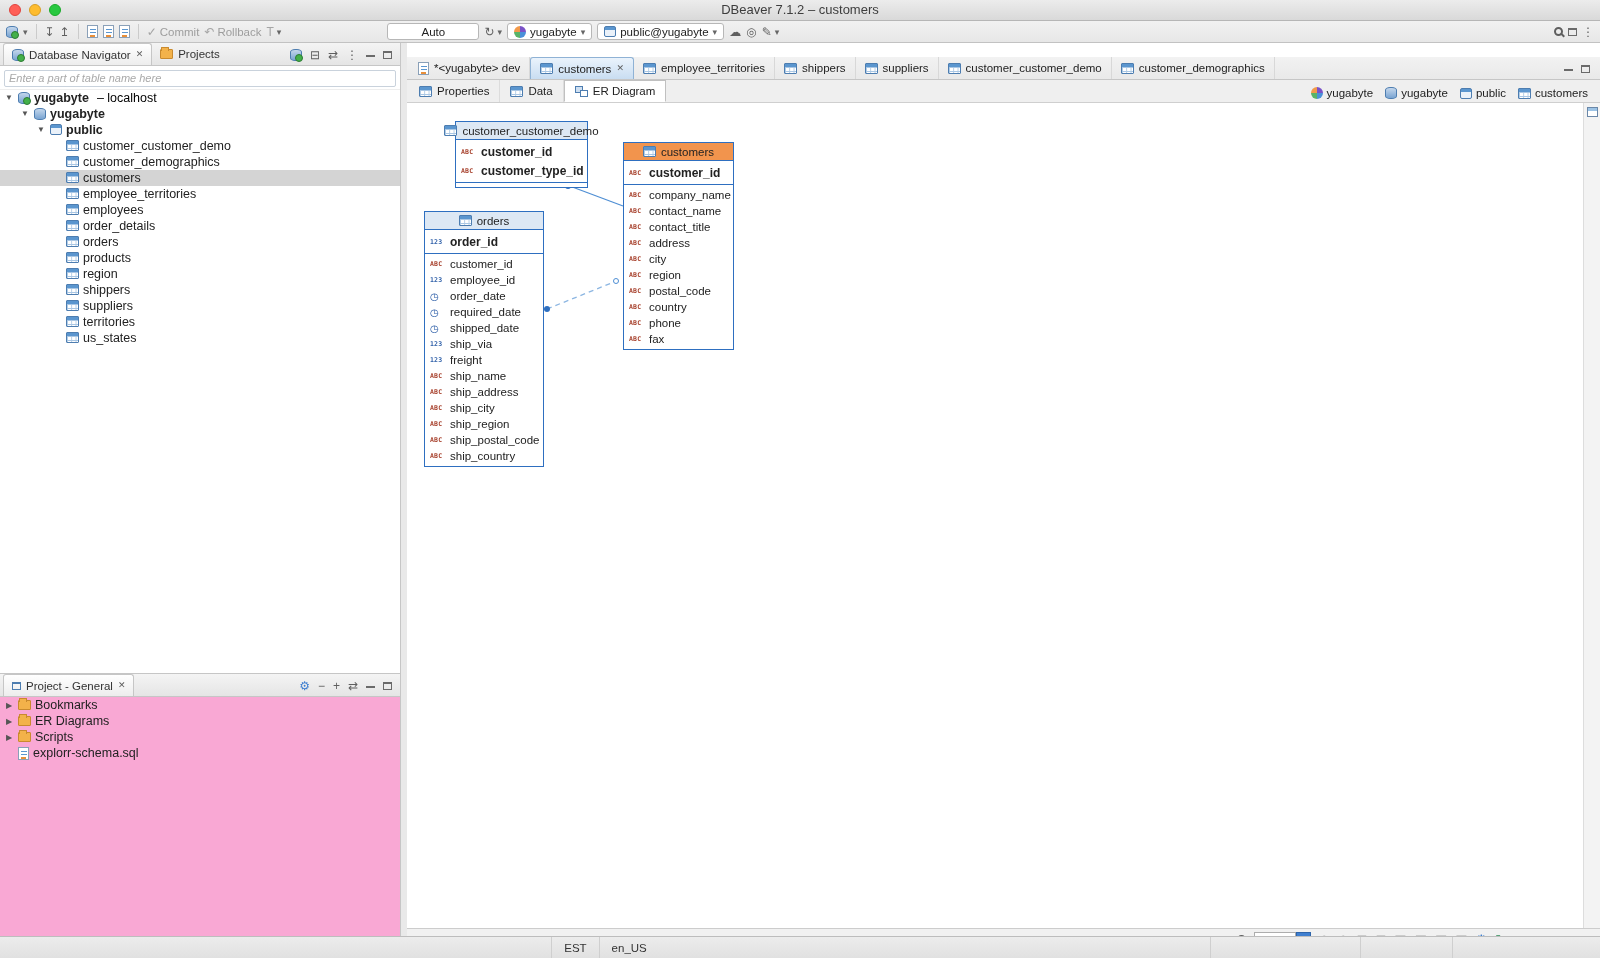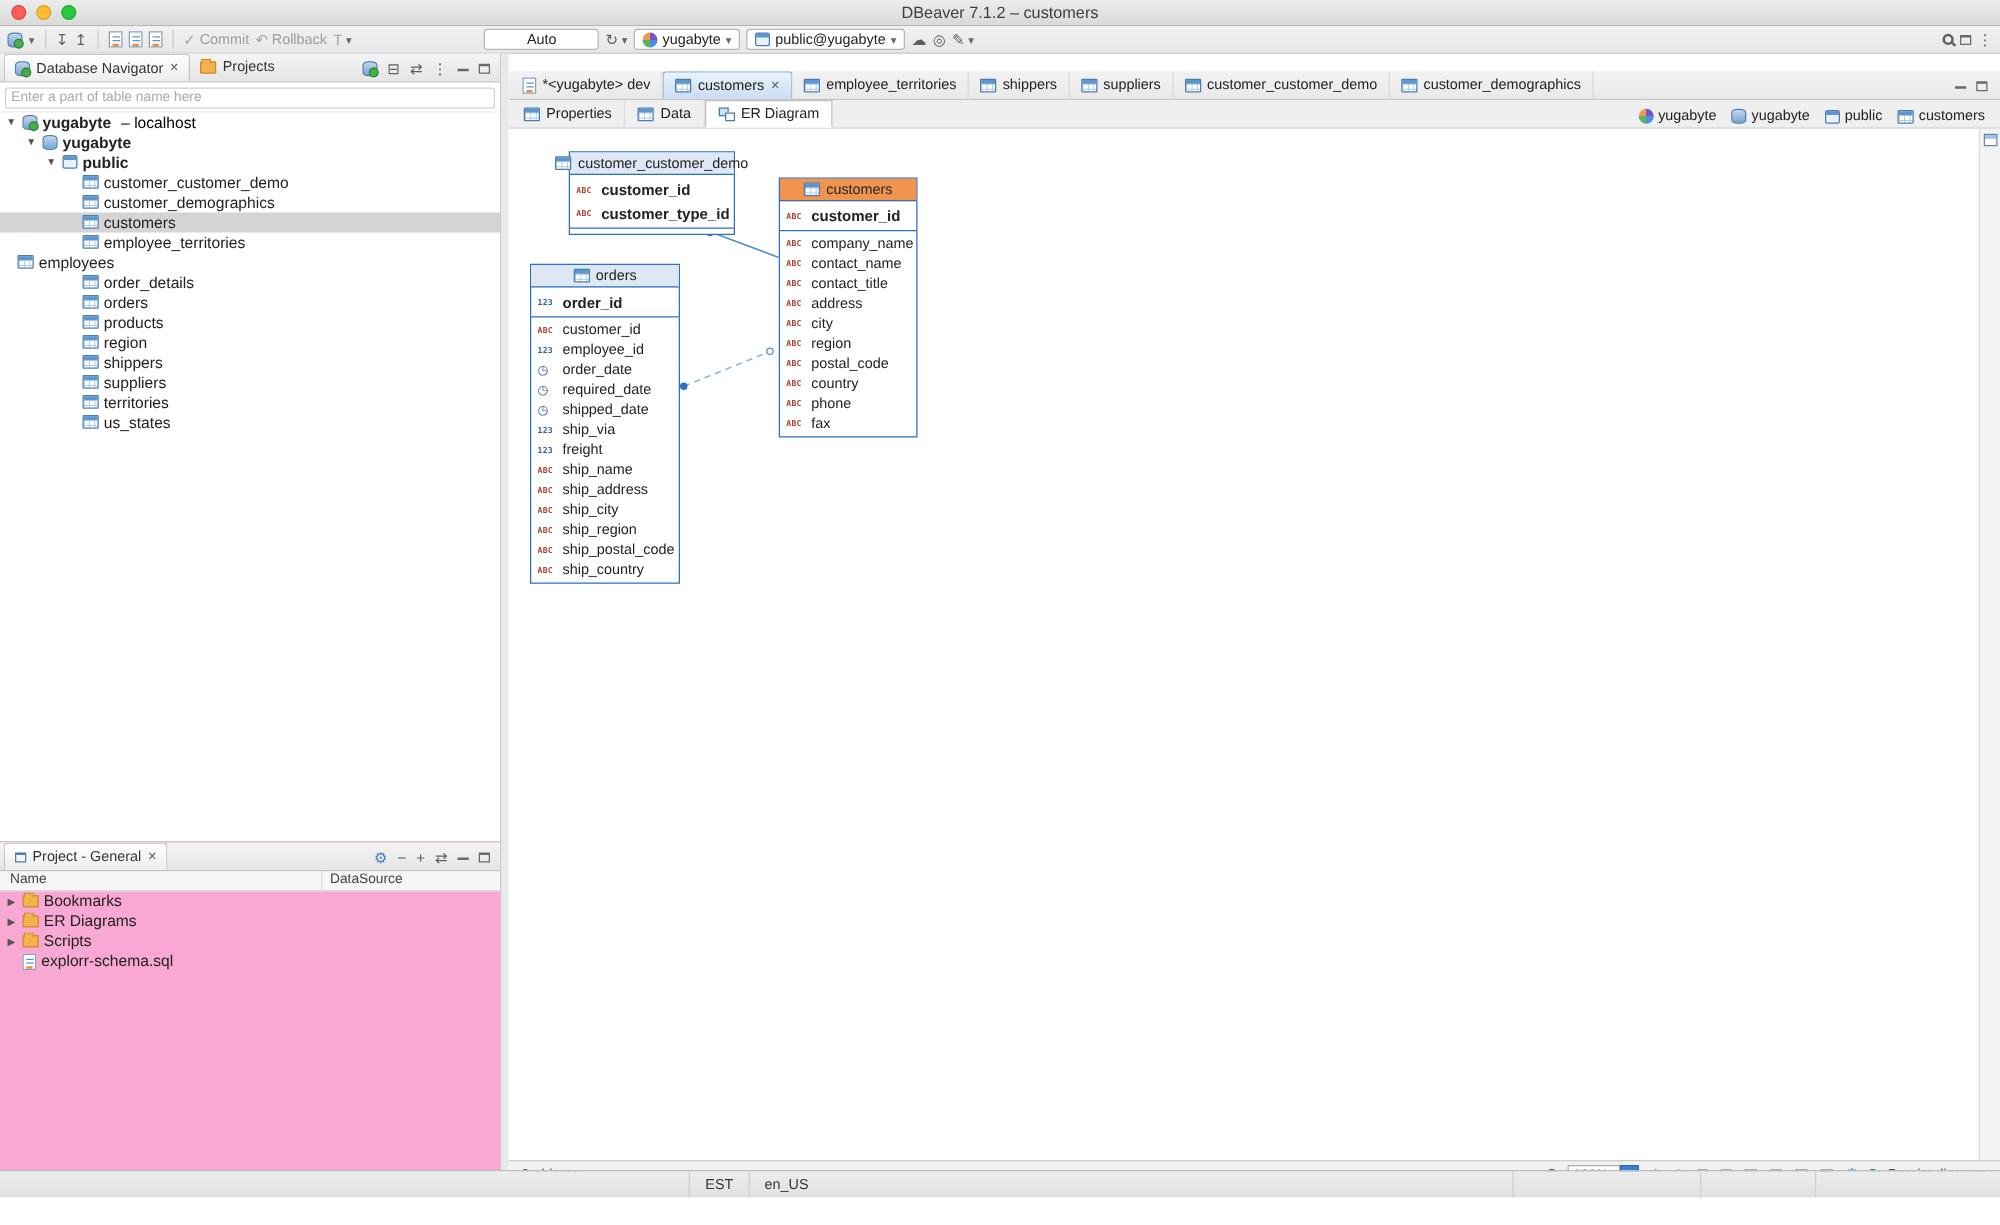--- a/index.html
+++ b/index.html
@@ -61,21 +61,21 @@
   
   #navigator { left:0; top:43px; width:401px; height:630px; background:#fff; border-right:1px solid #c6c6c6; }
   #project   { left:0; top:673px; width:401px; height:263px; background:#f9a8d4; border-right:1px solid #c6c6c6; border-top:1px solid #c6c6c6; }
   .panel-head { height:23px; background:linear-gradient(#f4f4f4,#e5e5e5); border-bottom:1px solid #c6c6c6;
                 display:flex; align-items:flex-end; padding-left:3px; }
   .view-tab { height:22px; display:flex; align-items:center; gap:5px; padding:0 8px; font-size:11.5px; color:#333; }
   .view-tab.active { background:linear-gradient(#ffffff,#ededed); border:1px solid #c6c6c6; border-bottom:none; border-radius:3px 3px 0 0; }
   .head-icons { margin-left:auto; display:flex; align-items:center; gap:8px; padding:0 8px 4px 0; }
   #filterwrap { padding:2px 4px; border-bottom:1px solid #eee; }
   #filterwrap input { width:100%; height:17px; border:1px solid #c9d2dc; border-radius:2px; font-size:11px;
-                      padding:0 4px; color:#333; font-family:"Liberation Sans",sans-serif; }
+                      padding:0 4px; color:#333; font-family:"Liberation Sans",sans-serif;font-style:italic; }
   #filterwrap input::placeholder { color:#a9a9a9; }
   .tree { font-size:12.5px; }
   .trow { display:flex; align-items:center; height:16px; gap:4px; cursor:default; }
   .trow.sel { background:#d4d4d4; }
   .exp { width:10px; font-size:8px; color:#555; text-align:center; flex:0 0 10px; }
   .tlabel { white-space:nowrap; }
   .b { font-weight:bold; }
   .tsuffix { color:#000000; margin-left:4px; }
   .colhead { height:16px; display:flex; font-size:11px; color:#444; background:#f6f6f6; border-bottom:1px solid #dcdcdc; }
   .colhead .c1 { width:258px; padding-left:8px; border-right:1px solid #dcdcdc; }
@@ -249,21 +249,21 @@
       <div class="trow sel" style="padding-left:52px">
         <span class="exp"></span>
         <span class="i-table"></span>
         <span class="tlabel">customers</span>
       </div>
       <div class="trow" style="padding-left:52px">
         <span class="exp"></span>
         <span class="i-table"></span>
         <span class="tlabel">employee_territories</span>
       </div>
-      <div class="trow" style="">
+      <div class="trow" style="padding-left:52px">
         <span class="exp"></span>
         <span class="i-table"></span>
         <span class="tlabel">employees</span>
       </div>
       <div class="trow" style="padding-left:52px">
         <span class="exp"></span>
         <span class="i-table"></span>
         <span class="tlabel">order_details</span>
       </div>
       <div class="trow" style="padding-left:52px">
@@ -312,24 +312,20 @@
         <span class="g" style="font-size:9px">✕</span>
       </div>
       <div class="head-icons">
         <span class="g blue">⚙</span>
         <span class="g">−</span>
         <span class="g">+</span>
         <span class="g">⇄</span>
         <span class="i-min"></span>
         <span class="i-max"></span>
       </div>
-    </div>
-    <div class="colhead">
-      <span class="c1">Name</span>
-      <span class="c2">DataSource</span>
     </div>
     <div class="tree">
       <div class="trow" style="padding-left:4px">
         <span class="exp">▶</span>
         <span class="i-folder"></span>
         <span class="tlabel">Bookmarks</span>
       </div>
       <div class="trow" style="padding-left:4px">
         <span class="exp">▶</span>
         <span class="i-folder"></span>

